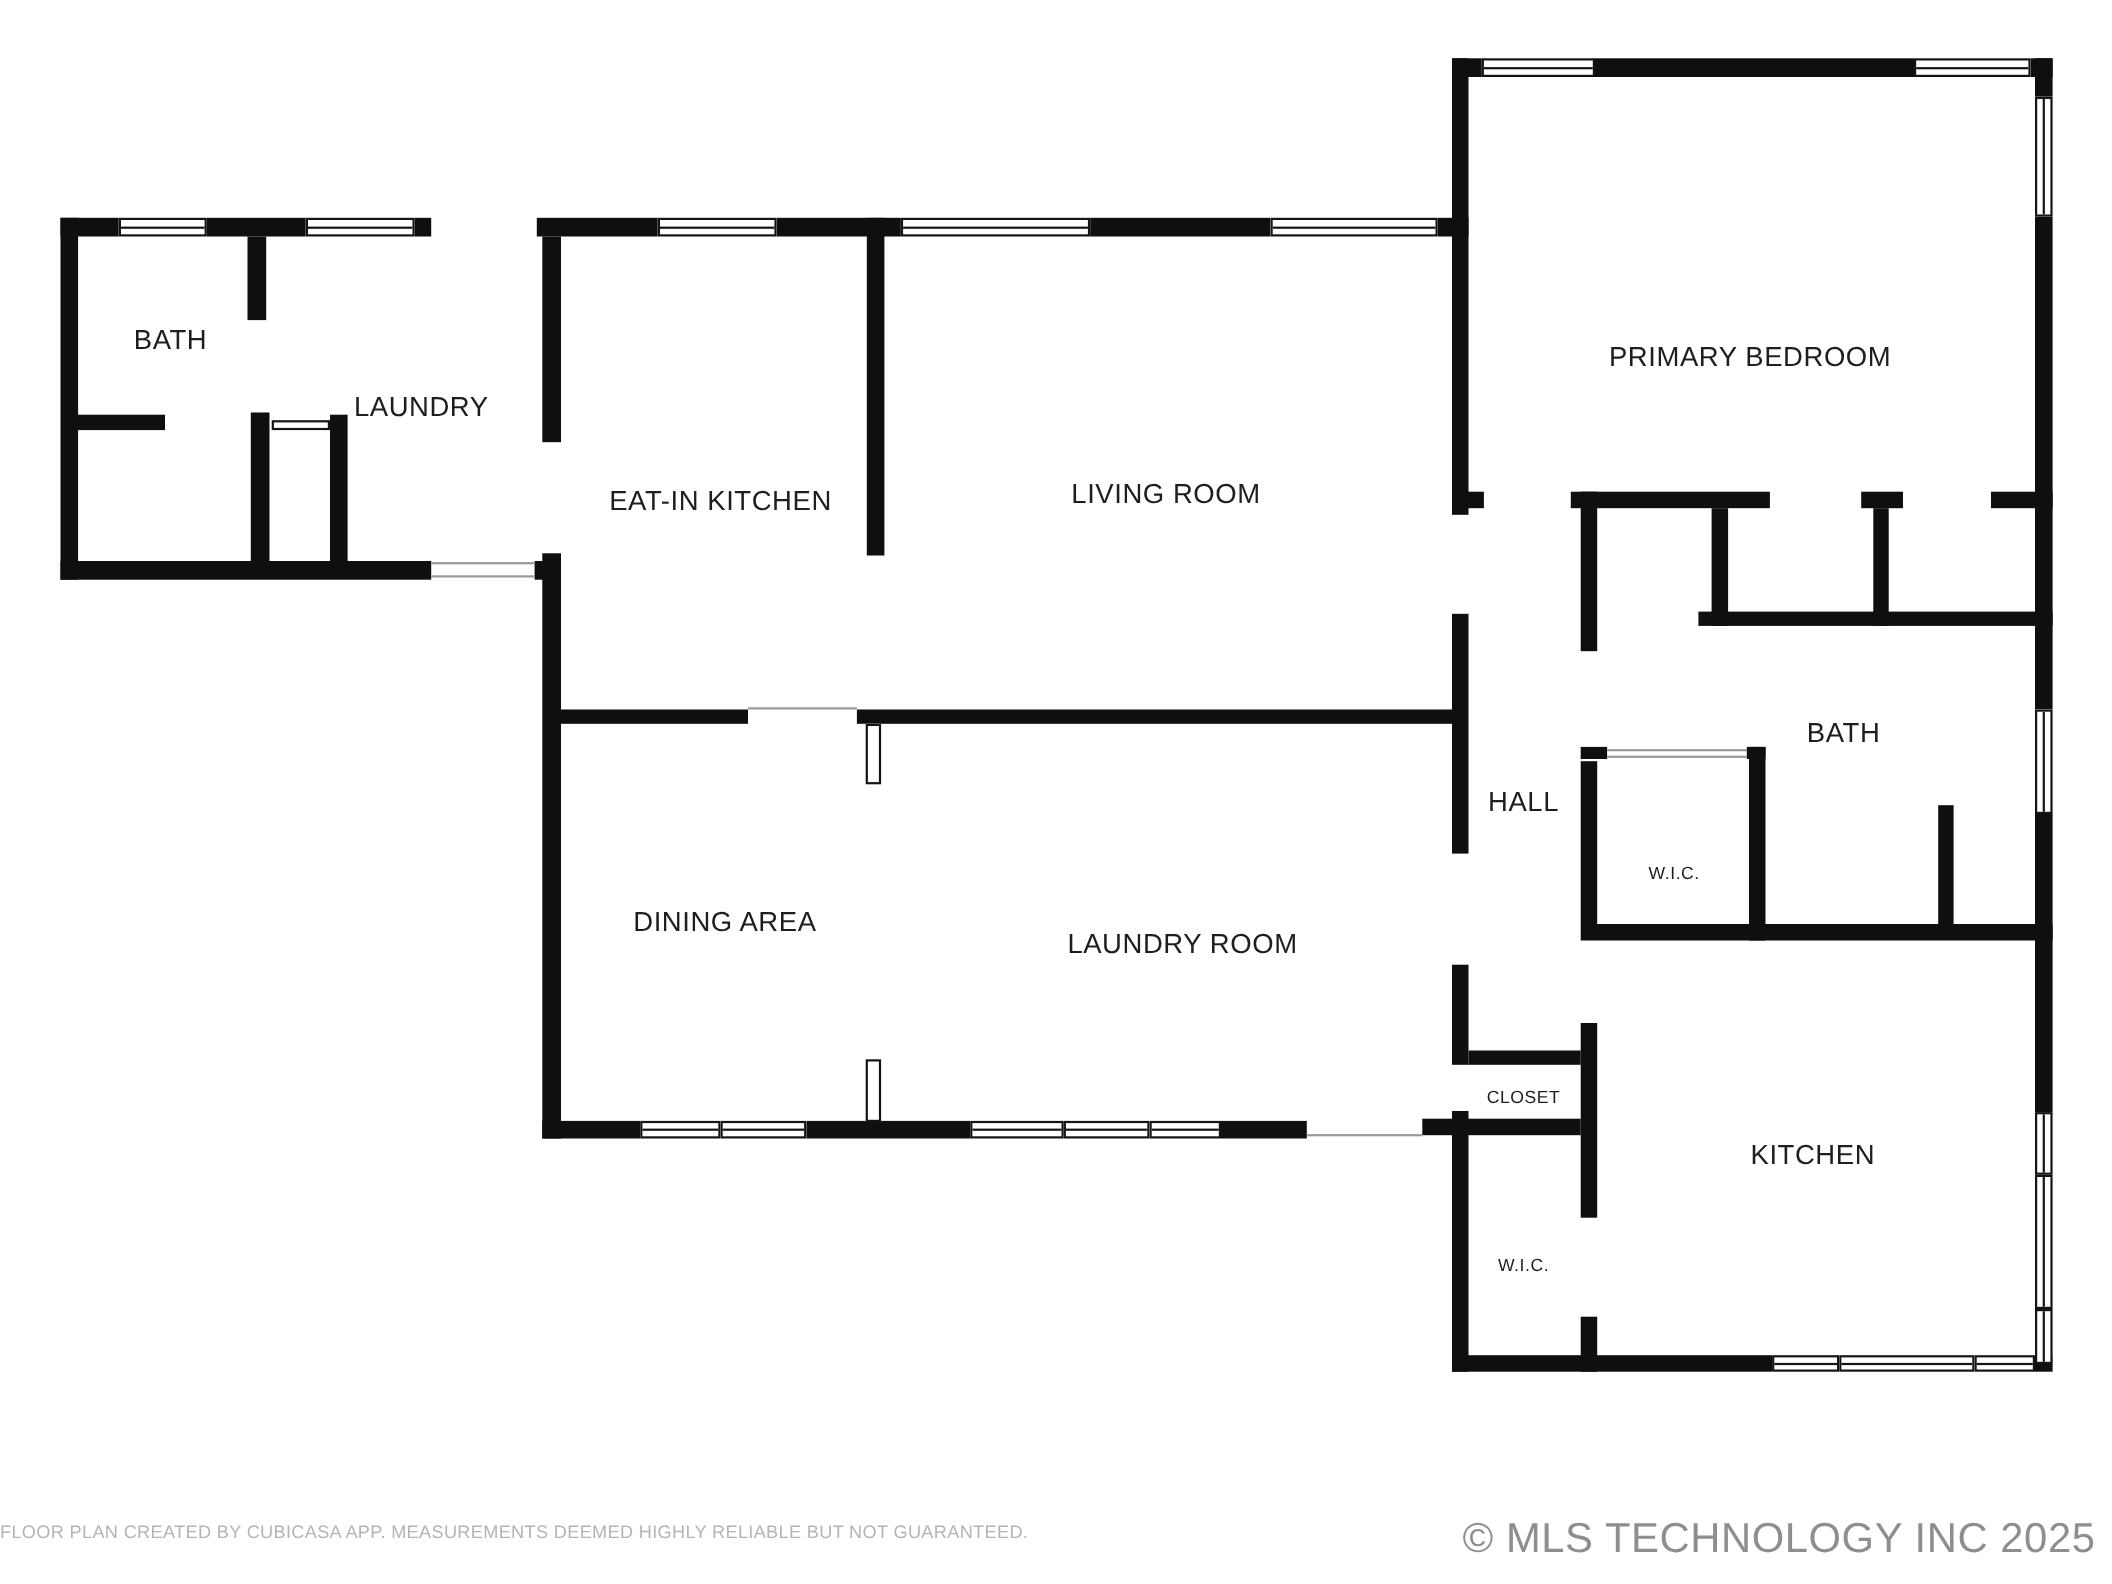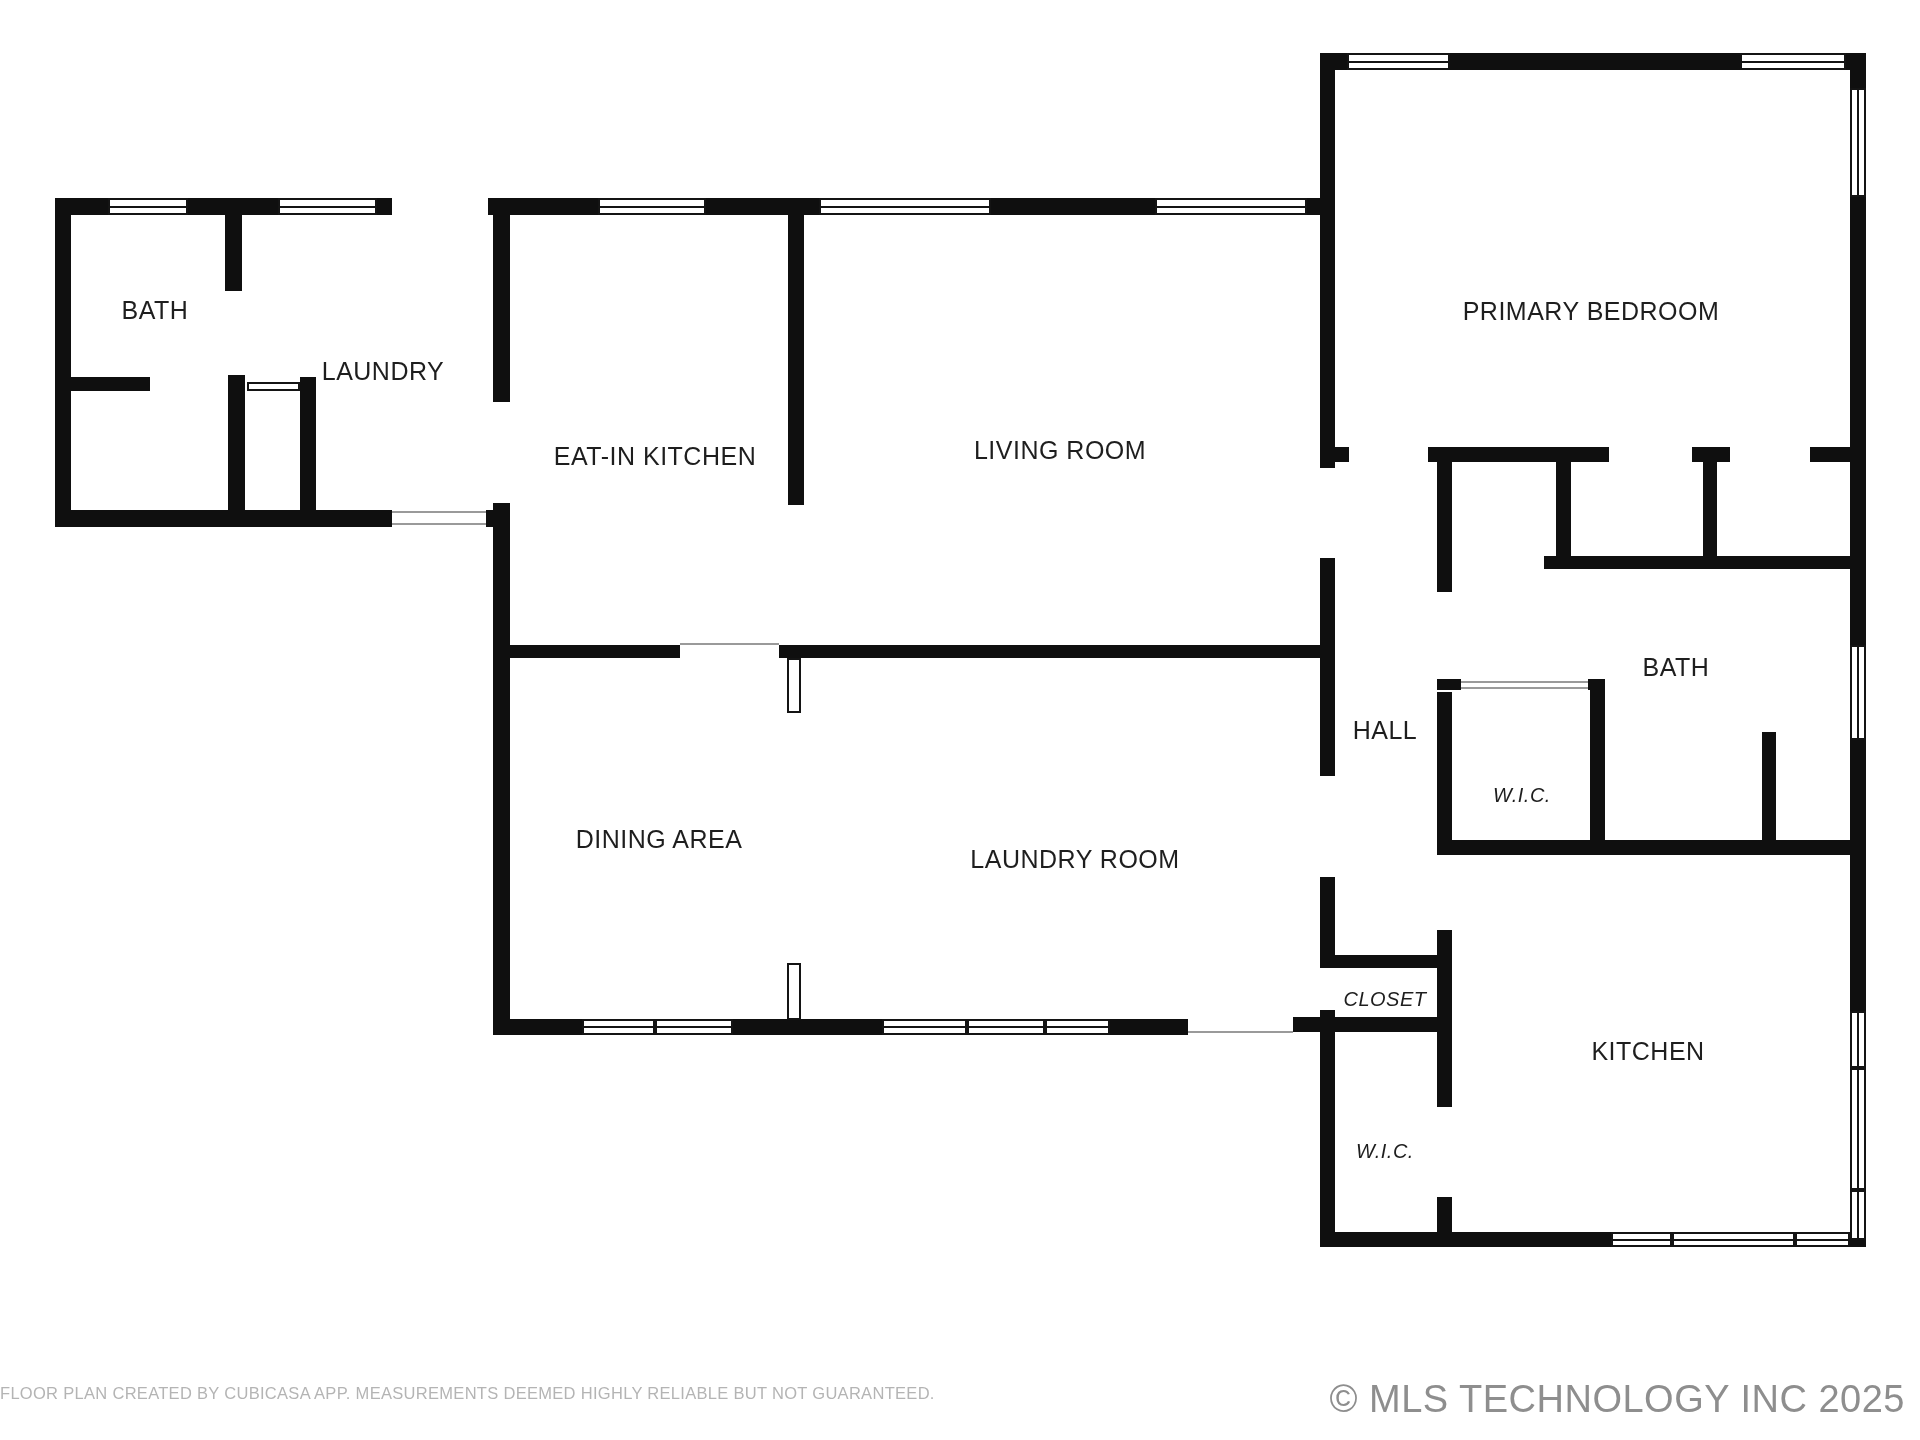--- a/index.html
+++ b/index.html
@@ -6,21 +6,21 @@
   body{font-family:"Liberation Sans", sans-serif;}
   .plan{position:relative;width:1920px;height:1440px;background:#ffffff;overflow:hidden;}
   .wall{position:absolute;background:#0f0f0f;}
   .winH,.winV{position:absolute;background:#ffffff;border:2px solid #141414;box-sizing:border-box;}
   .winH::after{content:"";position:absolute;left:0;right:0;top:50%;height:2px;margin-top:-1px;background:#141414;}
   .winV::after{content:"";position:absolute;top:0;bottom:0;left:50%;width:2px;margin-left:-1px;background:#141414;}
   .thin{position:absolute;background:#9a9a9a;}
   .leaf{position:absolute;background:#ffffff;border:2px solid #141414;box-sizing:border-box;}
   .lbl{position:absolute;transform:translate(-50%,-50%);color:#1e1e1e;font-size:25px;
        letter-spacing:0.5px;white-space:nowrap;font-weight:400;}
-  .lbl.small{font-size:20px;font-style:italic;}
+  .lbl.small{font-size:16px;}
   .footer-note{position:absolute;left:0;width:1920px;top:1384px;
        color:#b4b4b4;font-size:16.5px;letter-spacing:0.3px;}
   .copyright{position:absolute;right:15px;top:1378px;color:#8e8e8e;font-size:38px;
        letter-spacing:0.5px;white-space:nowrap;}
 </style>
 </head>
 <body>
 
 <div class="plan">
     <div class="wall" style="left: 1110px; top: 1019px; width: 78px; height: 16px;"></div>
@@ -102,21 +102,21 @@
     <div class="thin" style="left: 392px; top: 523px; width: 94px; height: 2px;"></div>
     <div class="thin" style="left: 392px; top: 511px; width: 94px; height: 2px;"></div>
     <div class="leaf" style="left: 247px; top: 382px; width: 53px; height: 9px;"></div>
     <div class="leaf" style="left: 787px; top: 963px; width: 14px; height: 57px;"></div>
     <div class="leaf" style="left: 787px; top: 658px; width: 14px; height: 55px;"></div>
 
   <div class="lbl" style="left:155px;top:310px">BATH</div>
   <div class="lbl" style="left:383px;top:371px">LAUNDRY</div>
   <div class="lbl" style="left:655px;top:456px">EAT-IN KITCHEN</div>
   <div class="lbl" style="left:1060px;top:450px">LIVING ROOM</div>
-  <div class="lbl" style="left:1591px;top:311px">PRIMARY BEDROOM</div>
+  <div class="lbl" style="left:1591px;top:325px">PRIMARY BEDROOM</div>
   <div class="lbl" style="left:1385px;top:730px">HALL</div>
   <div class="lbl" style="left:1676px;top:667px">BATH</div>
   <div class="lbl small" style="left:1522px;top:795px">W.I.C.</div>
   <div class="lbl" style="left:659px;top:839px">DINING AREA</div>
   <div class="lbl" style="left:1075px;top:859px">LAUNDRY ROOM</div>
   <div class="lbl small" style="left:1385px;top:999px">CLOSET</div>
   <div class="lbl" style="left:1648px;top:1051px">KITCHEN</div>
   <div class="lbl small" style="left:1385px;top:1151px">W.I.C.</div>
 
   <div class="footer-note">FLOOR PLAN CREATED BY CUBICASA APP. MEASUREMENTS DEEMED HIGHLY RELIABLE BUT NOT GUARANTEED.</div>

